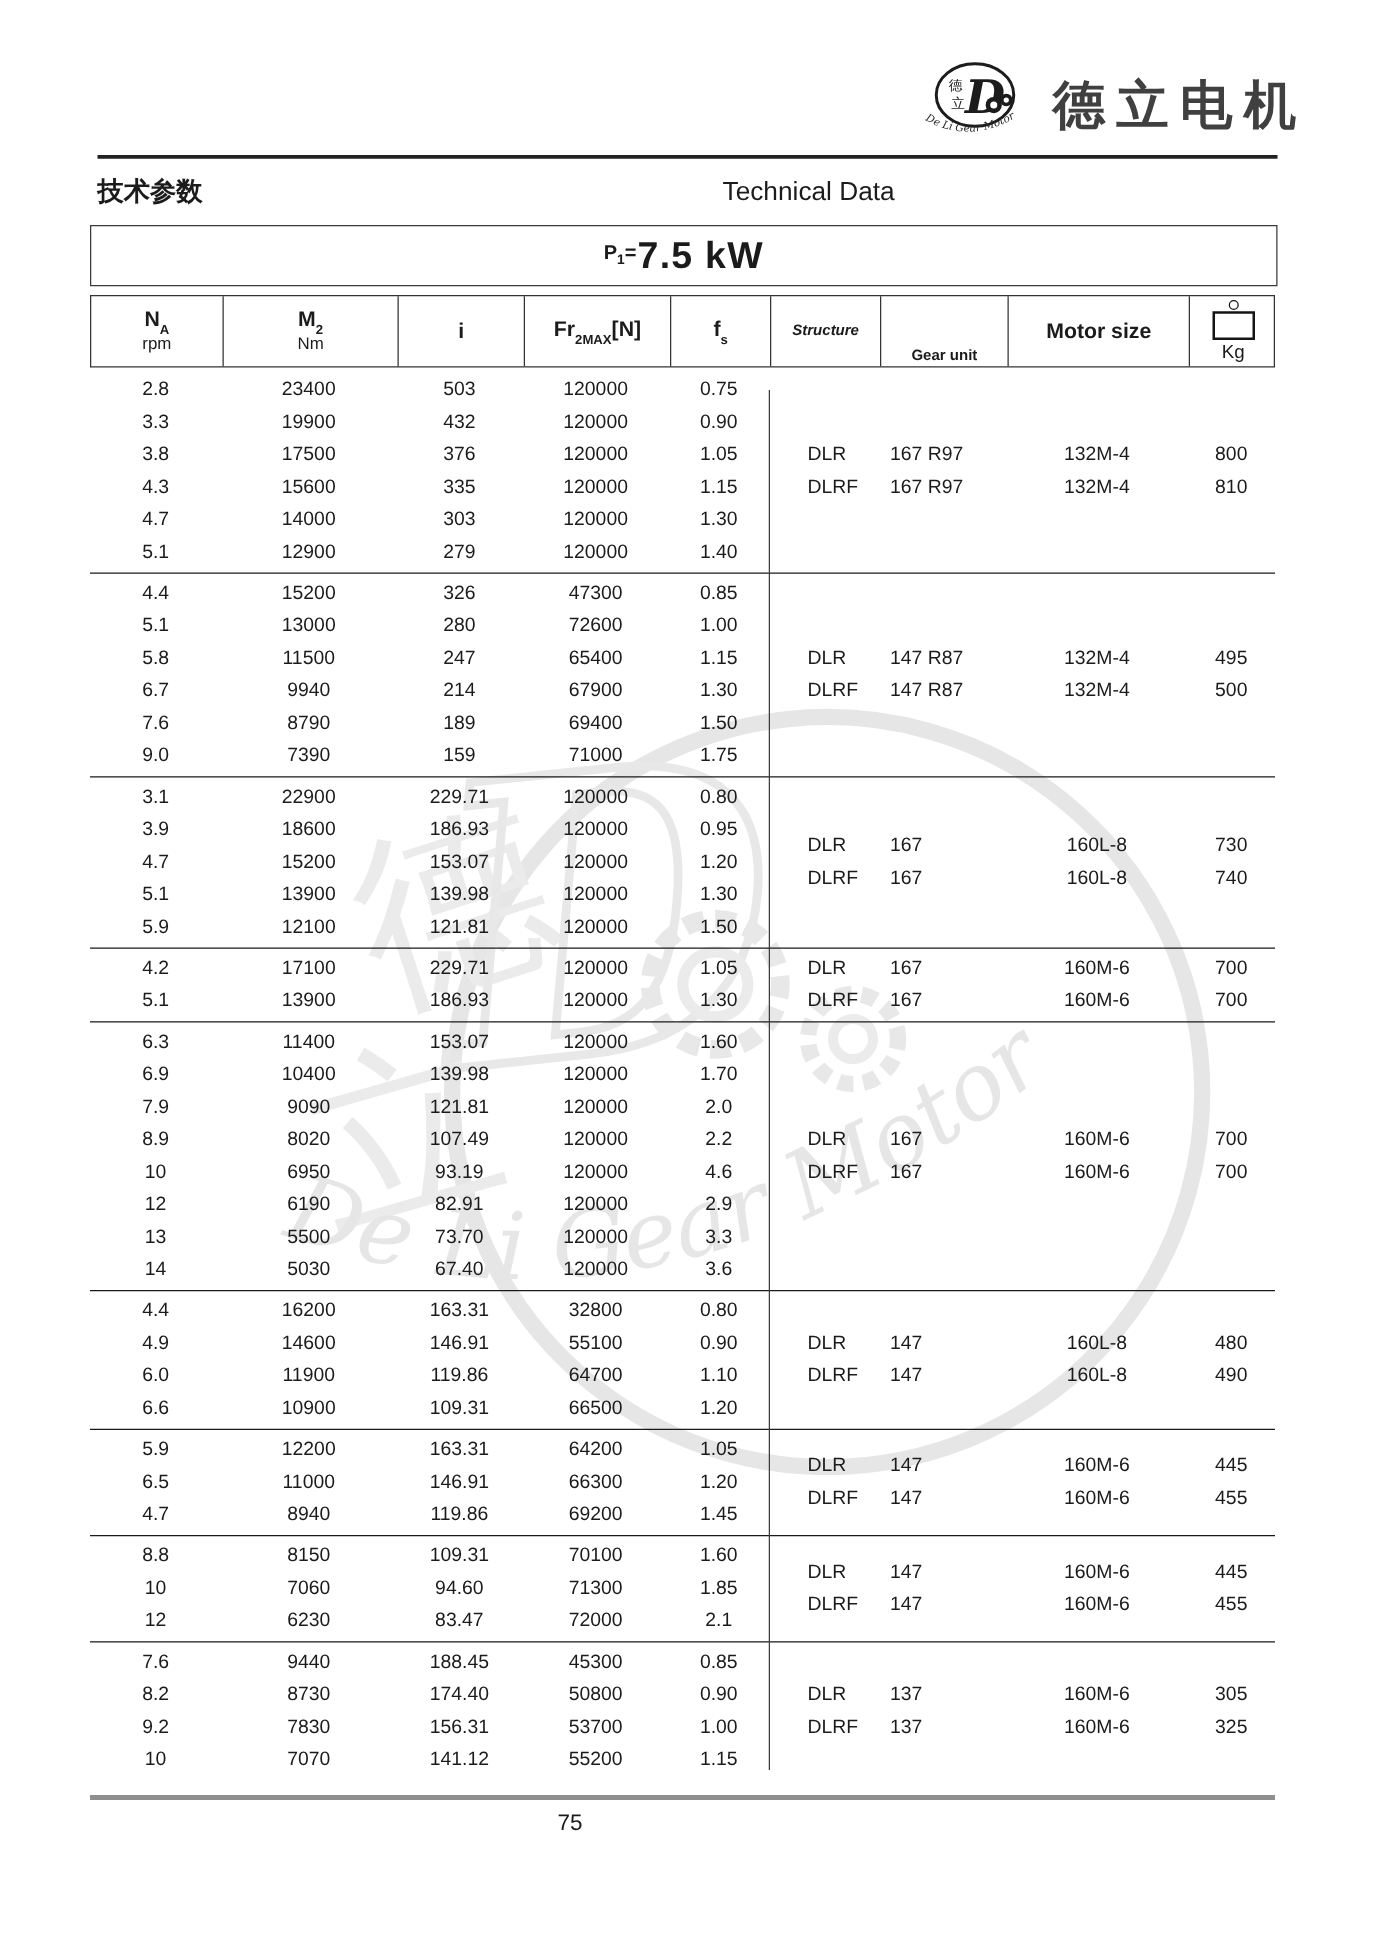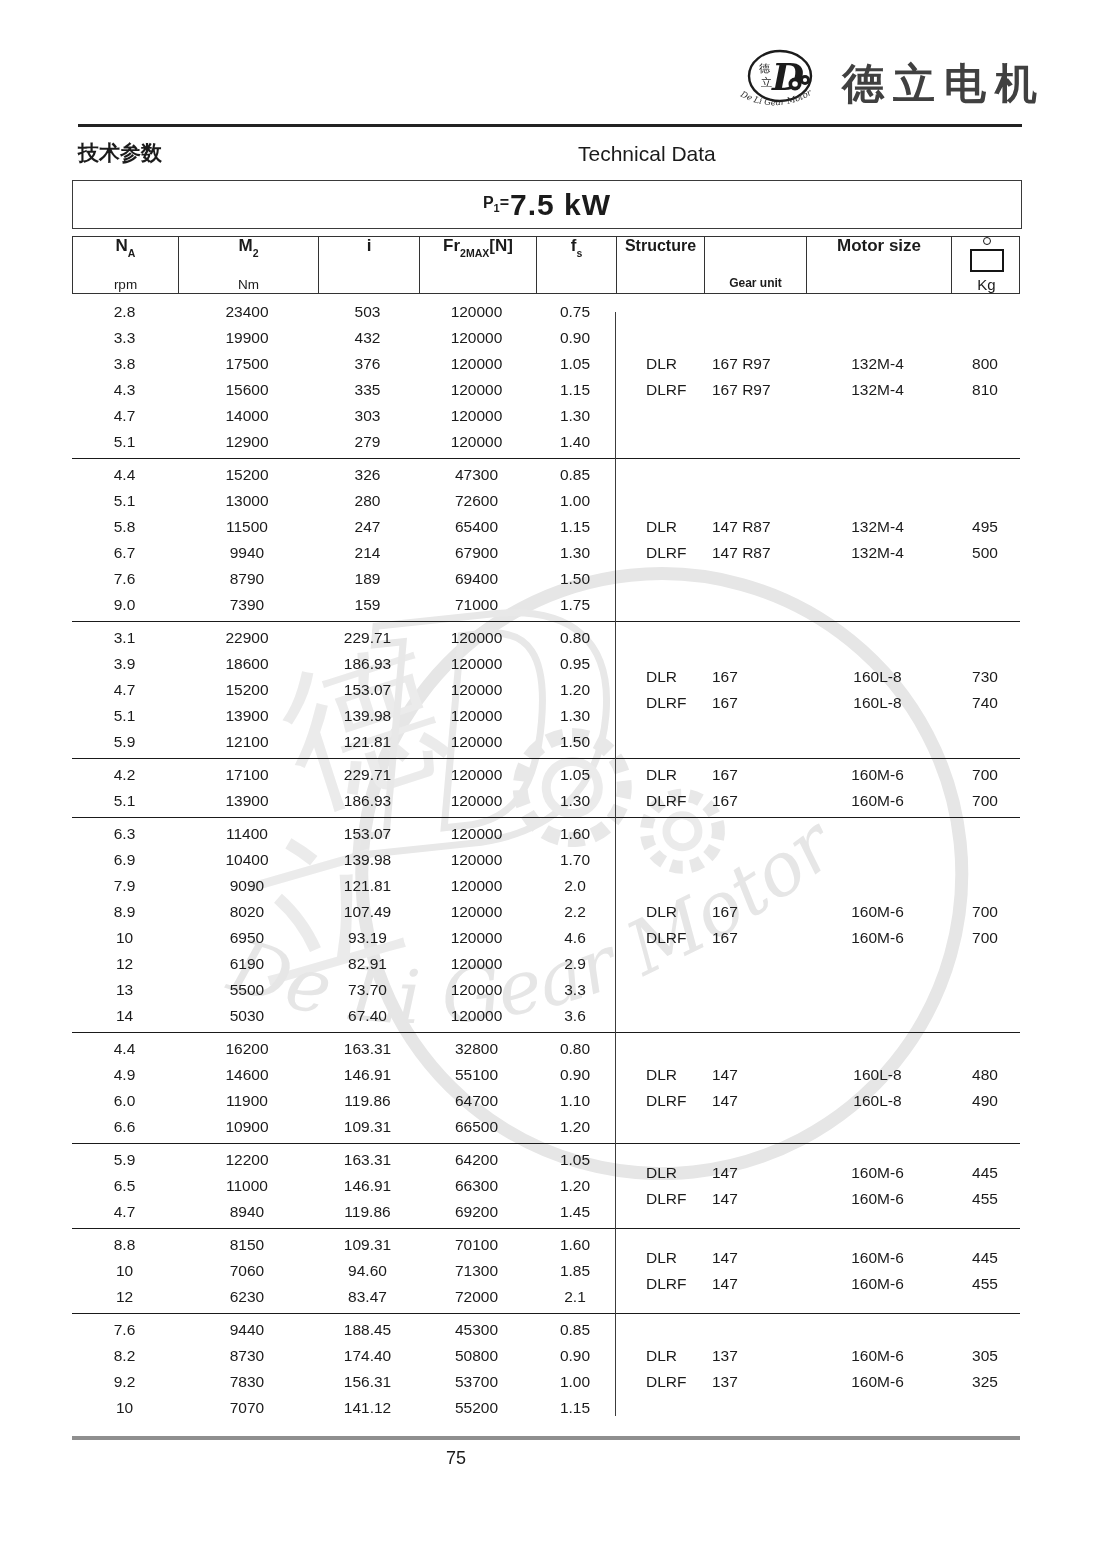--- a/index.html
+++ b/index.html
@@ -27,21 +27,21 @@
   }
   .power-sym{font-weight:700; font-size:16px;}
   .power-sym sub{font-size:11px;}
   .power-val{font-weight:700; font-size:30px; letter-spacing:1px; margin-left:1px;}
   
   .thead{
     position:absolute; left:72px; top:236px; width:948px; height:58px; z-index:1;
     border:1.5px solid #333; box-sizing:border-box;
     display:grid; grid-template-columns:105px 140px 101px 117px 80px 88px 102px 145px 70px;
   }
-  .th{border-left:1px solid #333; display:flex; flex-direction:column; align-items:center; justify-content:space-between; line-height:1.1;}
+  .th{border-left:1px solid #333; display:flex; flex-direction:column; align-items:center; justify-content:center; line-height:1.1;}
   .th:first-child{border-left:none;}
   .th-main{font-weight:700; font-size:17px; white-space:nowrap;}
   .th-sub{font-size:10.5px; font-weight:700; vertical-align:-3px; display:inline-block; transform:translateY(3px);}
   .th-unit{font-size:13.5px; margin-top:1px;}
   .kg-icon{width:30px; height:19px; border:2px solid #151515; margin:1px 0 2px 0; position:relative;}
   .kg-ring{width:6px; height:6px; border:1.8px solid #151515; border-radius:50%; margin:0 auto;}
   
   .data-area{position:absolute; left:72px; top:296px; width:948px; z-index:1; font-size:15.5px;}
   .vline{position:absolute; left:543px; top:16px; bottom:8px; width:1.3px; background:#3c3c3c;}
   .group{display:flex; border-bottom:1.5px solid #1a1a1a; padding:3px 0;}
@@ -118,21 +118,21 @@
     <div class="th">
       <div class="th-main"><span>i</span></div>
     </div>
     <div class="th">
       <div class="th-main"><span>Fr</span><span class="th-sub">2MAX</span><span>[N]</span></div>
     </div>
     <div class="th">
       <div class="th-main"><span>f</span><span class="th-sub">s</span></div>
     </div>
     <div class="th">
-      <div class="th-main" style="font-size:16px;">Structure</div>
+      <div class="th-main" style="font-size:12px;font-style:italic;">Structure</div>
     </div>
     <div class="th">
       <div class="th-main" style="font-size:12px;margin-top:40px;">Gear unit</div>
     </div>
     <div class="th">
       <div class="th-main">Motor size</div>
     </div>
     <div class="th">
       <div class="kg-ring"></div>
       <div class="kg-icon"></div>

